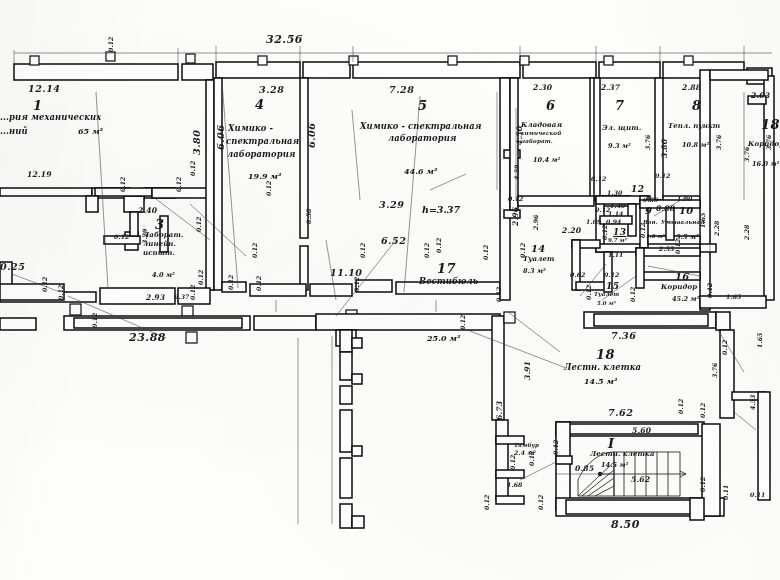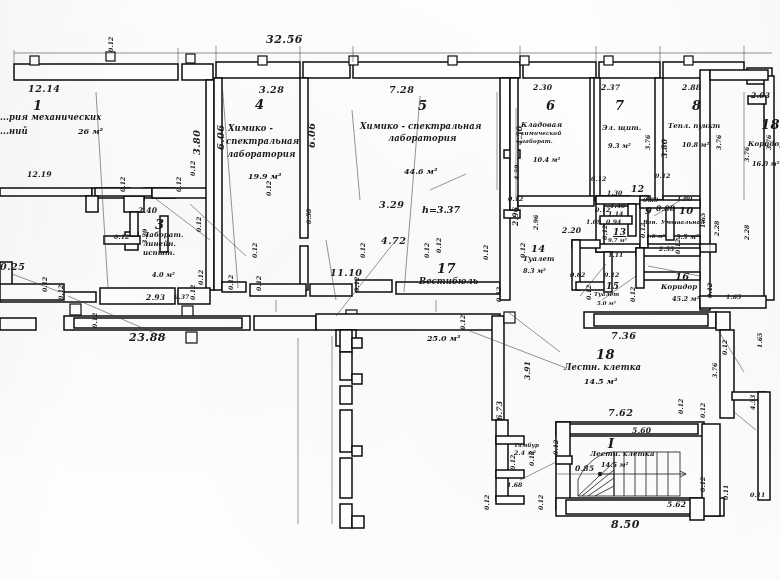--- a/index.html
+++ b/index.html
@@ -334,21 +334,21 @@
   </svg>
 
   <div class="paper-grain"></div>
 
   <div class="lbl dim big" style="left:266px; top:34px;">32.56</div>
 
   <div class="lbl dim" style="left:28px; top:84px;">12.14</div>
   <div class="lbl room-num" style="left:33px; top:99px;">1</div>
   <div class="lbl room-name" style="left:0px; top:113px;">...рия механических</div>
   <div class="lbl room-name" style="left:0px; top:127px;">...ний</div>
-  <div class="lbl room-area" style="left:78px; top:127px;">26 м²</div>
+  <div class="lbl room-area" style="left:78px; top:127px;">65 м²</div>
   <div class="lbl dim sm" style="left:27px; top:171px;">12.19</div>
   <div class="lbl dim" style="left:0px; top:262px;">0.25</div>
   <div class="lbl dim xs rot90" style="left:42px; top:292px;">0.12</div>
 
   <div class="lbl dim sm" style="left:138px; top:207px;">2.40</div>
   <div class="lbl room-num" style="left:155px; top:218px;">3</div>
   <div class="lbl room-name sm" style="left:143px; top:231px;">Лаборат.</div>
   <div class="lbl room-name sm" style="left:143px; top:240px;">линейн.</div>
   <div class="lbl room-name sm" style="left:143px; top:249px;">испыт.</div>
   <div class="lbl room-area sm" style="left:152px; top:272px;">4.0 м²</div>
@@ -380,21 +380,21 @@
   <div class="lbl dim xs rot90" style="left:256px; top:291px;">0.12</div>
   <div class="lbl dim xs rot90" style="left:252px; top:258px;">0.12</div>
   <div class="lbl dim" style="left:330px; top:268px;">11.10</div>
 
   <div class="lbl dim" style="left:389px; top:85px;">7.28</div>
   <div class="lbl room-num" style="left:418px; top:99px;">5</div>
   <div class="lbl room-name" style="left:360px; top:122px;">Химико - спектральная</div>
   <div class="lbl room-name" style="left:388px; top:134px;">лаборатория</div>
   <div class="lbl room-area" style="left:404px; top:167px;">44.6 м²</div>
   <div class="lbl note-h" style="left:422px; top:205px;">h=3.37</div>
-  <div class="lbl dim" style="left:381px; top:236px;">4.72</div>
+  <div class="lbl dim" style="left:381px; top:236px;">6.52</div>
   <div class="lbl dim" style="left:379px; top:200px;">3.29</div>
   <div class="lbl dim xs rot90" style="left:360px; top:258px;">0.12</div>
   <div class="lbl dim xs rot90" style="left:354px; top:292px;">0.12</div>
   <div class="lbl dim xs rot90" style="left:424px; top:258px;">0.12</div>
   <div class="lbl dim xs rot90" style="left:436px; top:253px;">0.12</div>
   <div class="lbl dim sm rot90" style="left:516px; top:145px;">4.50</div>
   <div class="lbl dim sm rot90" style="left:512px; top:226px;">2.96</div>
 
   <div class="lbl dim sm" style="left:533px; top:84px;">2.30</div>
   <div class="lbl room-num" style="left:546px; top:99px;">6</div>
@@ -500,21 +500,21 @@
   <div class="lbl dim xs" style="left:750px; top:492px;">0.11</div>
   <div class="lbl dim xs rot90" style="left:757px; top:348px;">1.65</div>
   <div class="lbl dim xs rot90" style="left:722px; top:355px;">0.12</div>
 
   <div class="lbl dim" style="left:608px; top:408px;">7.62</div>
   <div class="lbl dim sm" style="left:632px; top:427px;">5.60</div>
   <div class="lbl room-num" style="left:608px; top:437px;">I</div>
   <div class="lbl room-name sm" style="left:590px; top:450px;">Лестн. клетка</div>
   <div class="lbl room-area sm" style="left:601px; top:462px;">14.5 м²</div>
   <div class="lbl dim sm" style="left:575px; top:465px;">0.85</div>
-  <div class="lbl dim sm" style="left:631px; top:501px;margin-left:36px;">5.62</div>
+  <div class="lbl dim sm" style="left:631px; top:476px;">5.62</div>
   <div class="lbl dim big" style="left:611px; top:519px;">8.50</div>
   <div class="lbl dim xs rot90" style="left:553px; top:455px;">0.12</div>
   <div class="lbl dim xs rot90" style="left:700px; top:418px;">0.12</div>
   <div class="lbl dim xs rot90" style="left:700px; top:492px;">0.12</div>
   <div class="lbl dim xs rot90" style="left:678px; top:414px;">0.12</div>
   <div class="lbl dim xs rot90" style="left:723px; top:500px;">0.11</div>
 
   <div class="lbl dim xs rot90" style="left:58px; top:300px;">0.12</div>
   <div class="lbl dim xs rot90" style="left:92px; top:328px;">0.12</div>
   <div class="lbl dim xs rot90" style="left:266px; top:196px;">0.12</div>

